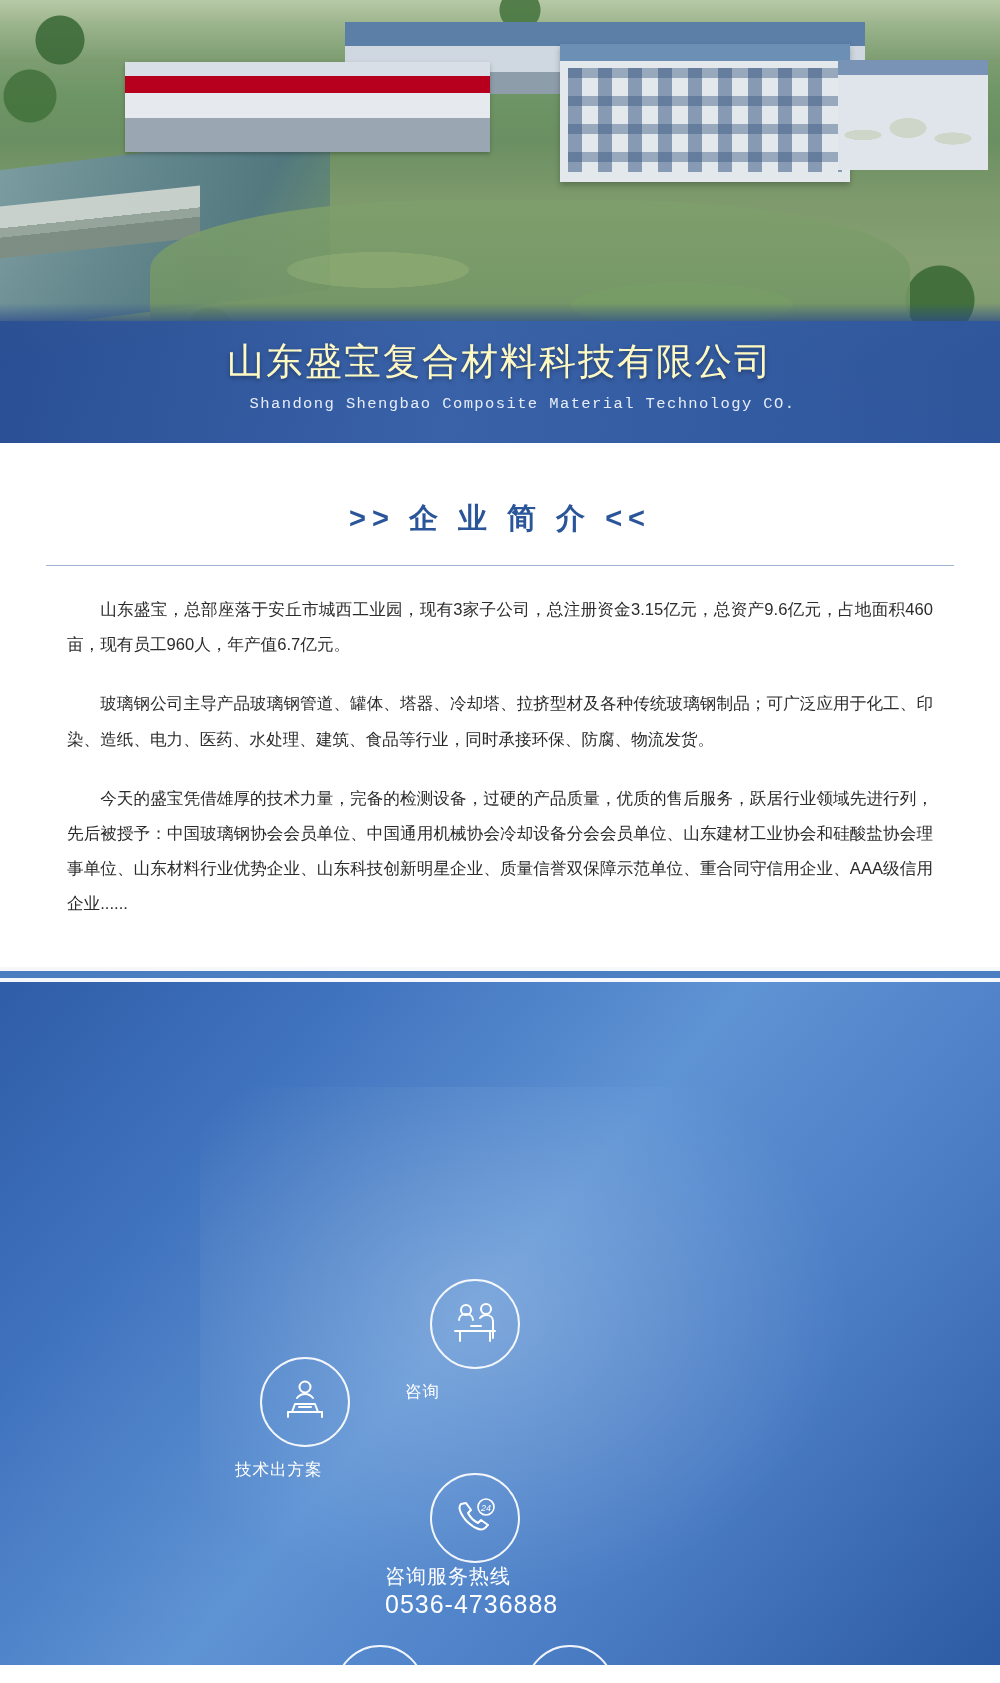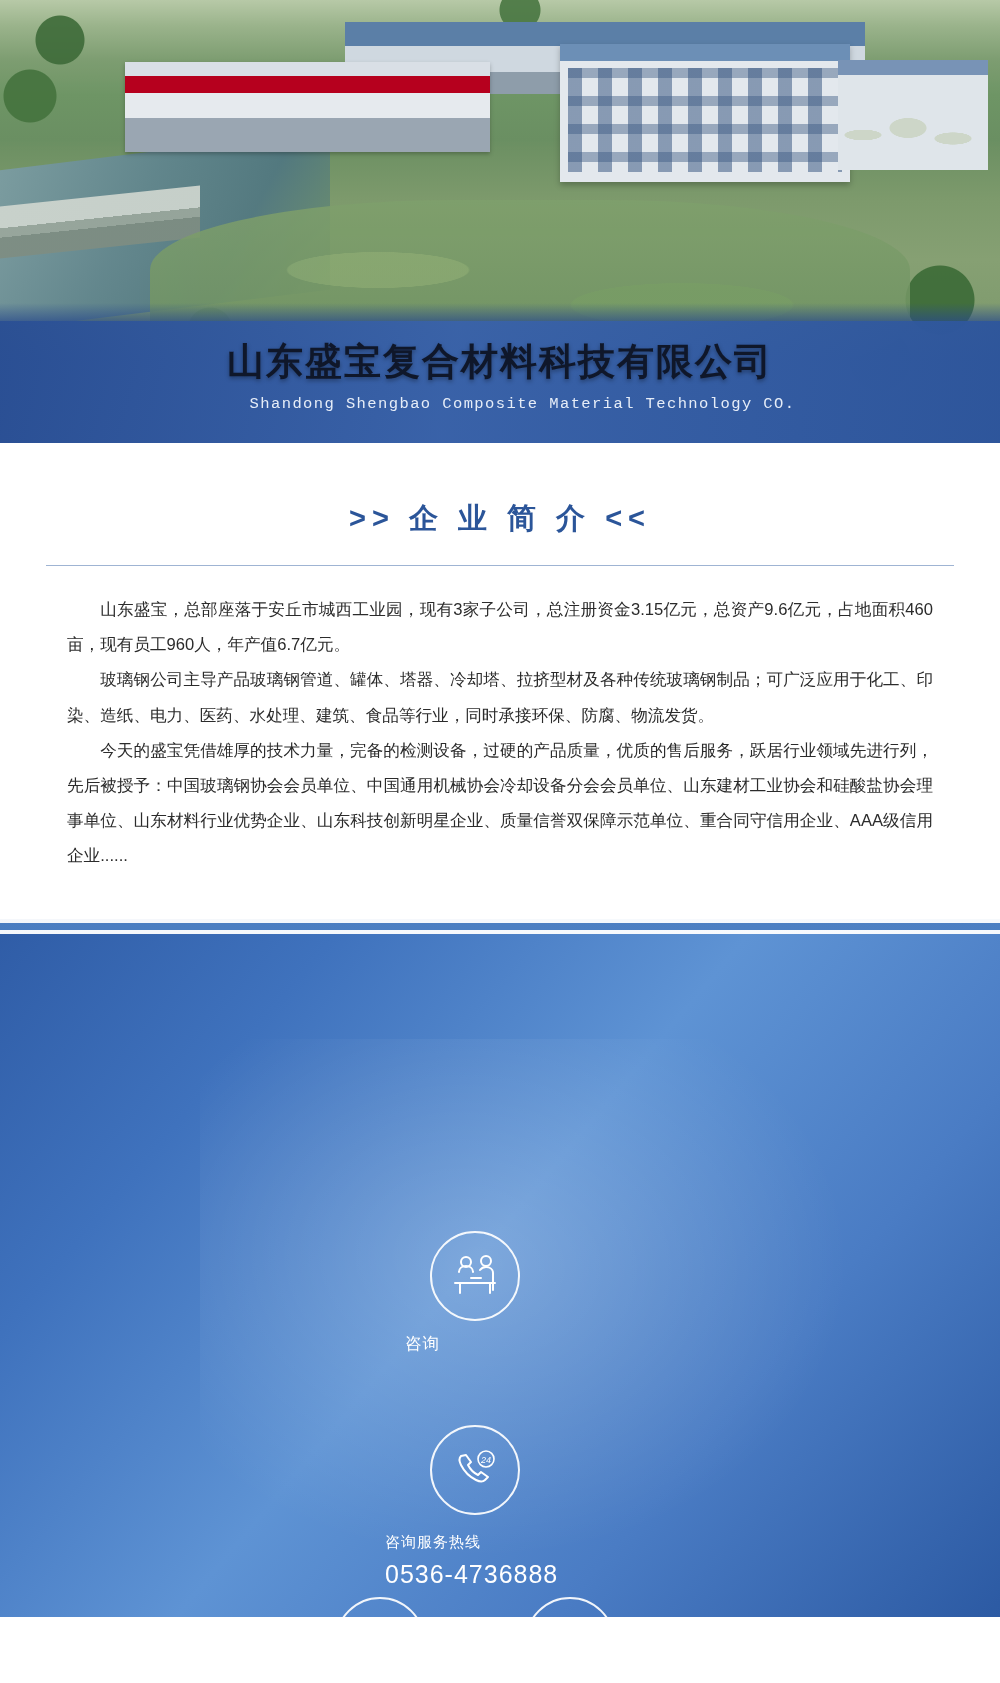--- a/index.html
+++ b/index.html
@@ -131,23 +131,23 @@
     opacity: .93;
   }
   .hero-titles {
     position: absolute;
     left: 0; bottom: 30px;
     width: 1000px;
     text-align: center;
     z-index: 5;
   }
   .hero-cn {
-    color: #0f172a;
+    color: #fef9c3;
     font-size: 37px;
-    font-weight: bold;
+    font-weight: normal;
     letter-spacing: 2px;
     text-shadow: 0 2px 4px rgba(0,0,0,.35);
     line-height: 1.3;
   }
   .hero-en {
     margin-top: 9px;
     color: #e6edf8;
     font-family: "Liberation Mono", "DejaVu Sans Mono", monospace;
     font-size: 15.5px;
     letter-spacing: 1.4px;
@@ -173,21 +173,21 @@
     background: #9fb4d3;
   }
   .about-body {
     width: 866px;
     margin: 26px auto 0;
     color: #2b2b2b;
     font-size: 16.6px;
     line-height: 2.12;
     text-align: justify;
   }
-  .about-body p { text-indent: 2em; }
+  .about-body p { text-indent: 2em; margin-top: 24px; }
 
   
   .service {
     position: relative;
     width: 1000px;
     height: 698px;
     background: linear-gradient(130deg, #2f5ca6 0%, #3f72bd 22%, #5e93d4 48%, #4a7cc4 72%, #2c5aa3 100%);
     overflow: hidden;
   }
   .service::before {
@@ -236,27 +236,26 @@
   }
   .svc-circle svg { display: block; }
   .svc-label {
     margin-top: 12px;
     font-size: 16.5px;
     letter-spacing: 1px;
     white-space: nowrap;
     color: #ffffff;
   }
   .hotline-label {
-    margin-top: 18px;
-    font-size: 15px;
+    margin-top: 0;
+    font-size: 20px;
     letter-spacing: 1px;
     white-space: nowrap;
   }
   .hotline-number {
-    margin-top: 8px;
     font-size: 25px;
     letter-spacing: 1px;
     white-space: nowrap;
     color: #ffffff;
   }
 </style>
 </head>
 <body>
 
 <div class="page">
@@ -302,20 +301,33 @@
           <circle cx="37" cy="11" r="5"></circle>
           <path d="M31 20c1.5-2 3.5-3 6-3 4 0 7 2.5 7 6v17"></path>
           <path d="M6 33h40"></path>
           <path d="M11 33v10M41 33v10"></path>
           <path d="M22 28h10"></path>
         </svg>
       </div>
       <div class="svc-label">咨询</div>
     </div>
 
+    <div class="svc-item" style="left:235px; top:390px; width:140px;">
+      <div class="svc-circle">
+        <svg width="52" height="52" viewBox="0 0 52 52" fill="none" stroke="#ffffff" stroke-width="2" stroke-linecap="round" stroke-linejoin="round">
+          <circle cx="26" cy="11" r="5.5"></circle>
+          <path d="M18 22c2-2.5 5-4 8-4s6 1.5 8 4"></path>
+          <path d="M9 36h34"></path>
+          <path d="M13 36l3-8h20l3 8"></path>
+          <path d="M20 31h12"></path>
+          <path d="M9 36v5M43 36v5"></path>
+        </svg>
+      </div>
+      <div class="svc-label">技术出方案</div>
+    </div>
 
 
     <div class="svc-item" style="left:385px; top:506px; width:180px;">
       <div class="svc-circle">
         <svg width="56" height="56" viewBox="0 0 56 56" fill="none" stroke="#ffffff" stroke-width="2" stroke-linecap="round" stroke-linejoin="round">
           <path d="M14 14c-2 2-2 5 0 9 3 6 9 12 15 15 4 2 7 2 9 0l3-3-7-5-3 3c-4-2-8-6-10-10l3-3-5-7-5 1z"></path>
           <circle cx="39" cy="17" r="8" stroke-width="1.6"></circle>
           <text x="39" y="21" font-size="9" fill="#ffffff" stroke="none" text-anchor="middle" font-family="Liberation Sans, sans-serif">24</text>
         </svg>
       </div>

